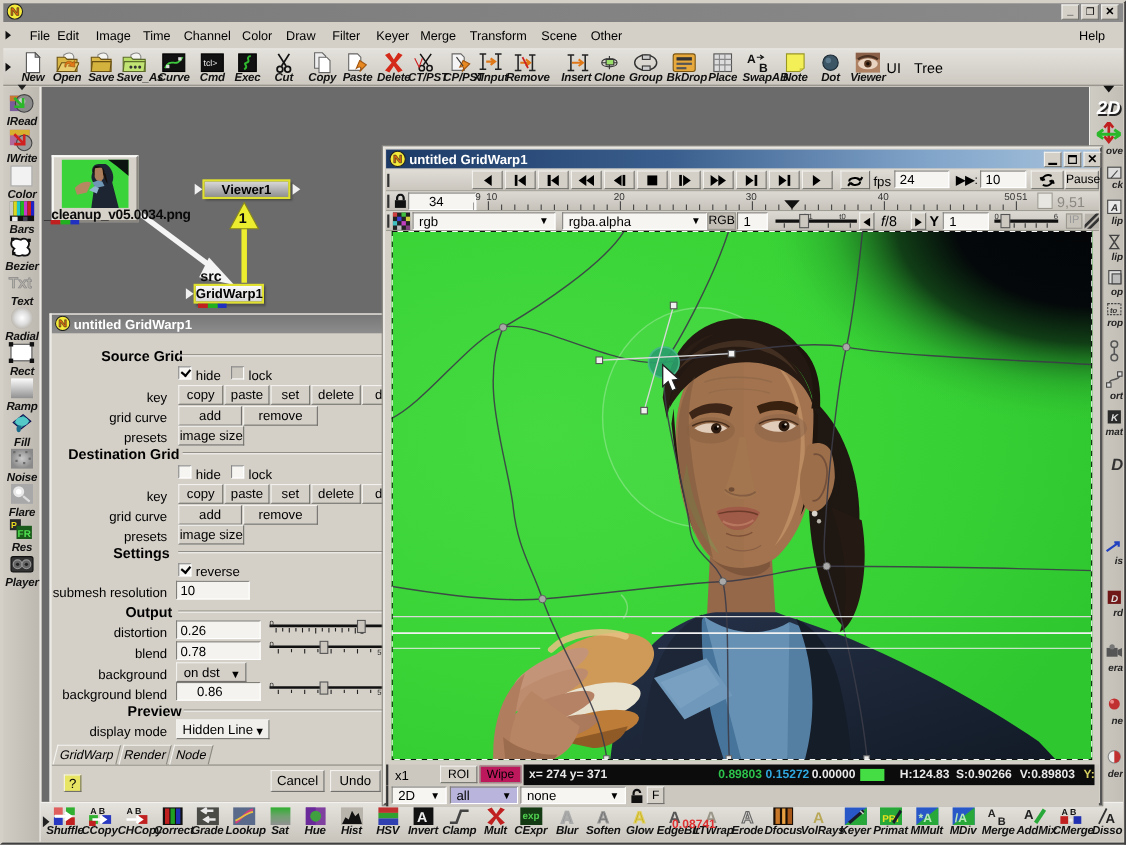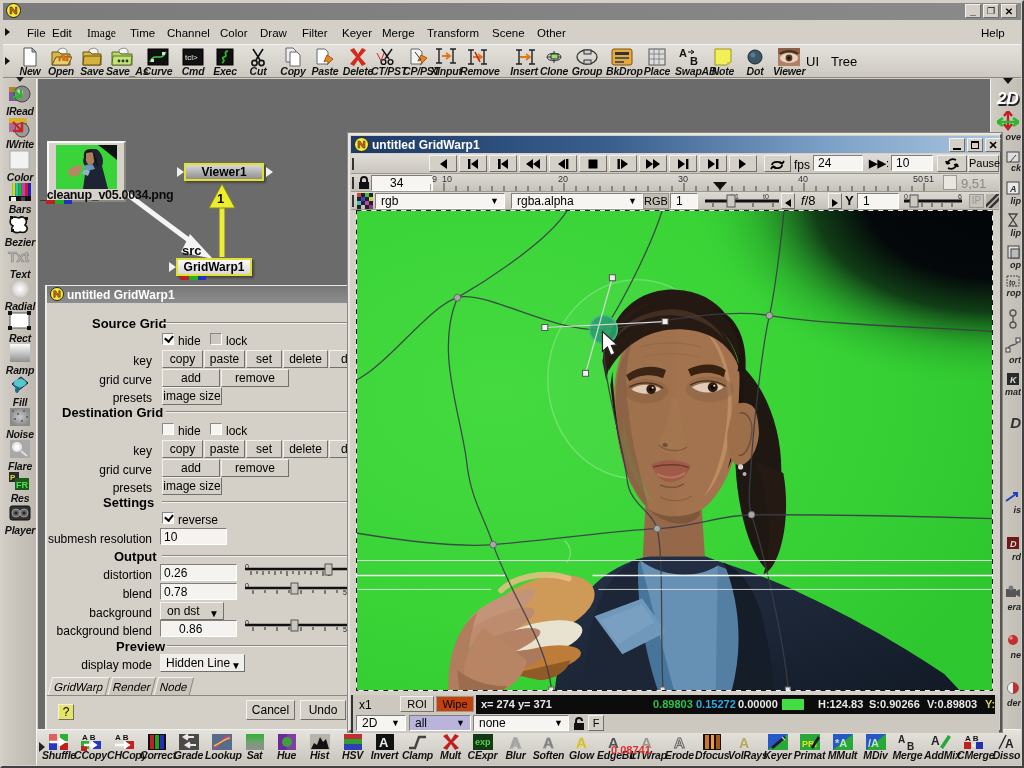--- a/index.html
+++ b/index.html
@@ -36,21 +36,21 @@
   </div>
   <div class="abs btn" style="right:40px;top:1px;width:16px;height:14px;font-size:10px;line-height:11px;font-weight:bold;">_</div>
   <div class="abs btn" style="right:22px;top:1px;width:16px;height:14px;font-size:9px;line-height:13px;">❐</div>
   <div class="abs btn" style="right:4px;top:1px;width:16px;height:14px;font-size:10px;line-height:13px;font-weight:bold;">✕</div>
 </div>
 
 <div class="abs" id="menubar" style="left:3px;top:20px;width:1018px;height:24px;background:#d4d0c8;font-size:11.5px;color:#000;">
   <div class="abs" style="left:2px;top:8px;width:0;height:0;border-top:4px solid transparent;border-bottom:4px solid transparent;border-left:5px solid #111;"></div>
   <span class="abs" style="left:24px;top:7px;">File</span>
   <span class="abs" style="left:49px;top:7px;">Edit</span>
-  <span class="abs" style="left:84px;top:7px;font-family:Liberation Serif, serif;">Image</span>
+  <span class="abs" style="left:84px;top:7px;">Image</span>
   <span class="abs" style="left:127px;top:7px;">Time</span>
   <span class="abs" style="left:164px;top:7px;">Channel</span>
   <span class="abs" style="left:217px;top:7px;">Color</span>
   <span class="abs" style="left:257px;top:7px;">Draw</span>
   <span class="abs" style="left:299px;top:7px;">Filter</span>
   <span class="abs" style="left:339px;top:7px;">Keyer</span>
   <span class="abs" style="left:379px;top:7px;">Merge</span>
   <span class="abs" style="left:424px;top:7px;">Transform</span>
   <span class="abs" style="left:489px;top:7px;">Scene</span>
   <span class="abs" style="left:534px;top:7px;">Other</span>
@@ -442,21 +442,21 @@
       <span class="abs" style="left:9px;width:9px;height:4px;background:#20b020;"></span>
       <span class="abs" style="left:18px;width:8px;height:4px;background:#2030c0;"></span>
     </div>
 
   <div class="abs" style="left:146px;top:84px;width:80px;height:18px;background:linear-gradient(#d8d8d8,#8f8f8f);border:2px solid #e0e030;box-shadow:2px 2px 2px rgba(0,0,0,0.35);text-align:center;font-size:12px;font-weight:bold;line-height:14px;color:#000;">Viewer1</div>
   <div class="abs" style="left:139px;top:88px;width:0;height:0;border-top:5px solid transparent;border-bottom:5px solid transparent;border-left:7px solid #f0f0f0;"></div>
   <div class="abs" style="left:228px;top:88px;width:0;height:0;border-top:5px solid transparent;border-bottom:5px solid transparent;border-left:7px solid #f0f0f0;"></div>
   <div class="abs" style="left:179px;top:112px;font-size:13px;font-weight:bold;color:#0a0a0a;">1</div>
   <div class="abs" style="left:144px;top:164px;font-size:13px;font-weight:bold;color:#0a0a0a;">src</div>
 
-  <div class="abs" style="left:138px;top:179px;width:76px;height:18px;background:linear-gradient(#fafafa,#d8d8d8);border:2px solid #e0e030;box-shadow:2px 2px 2px rgba(0,0,0,0.35);text-align:center;font-size:12px;font-weight:bold;line-height:14px;color:#000;">GridWarp1</div>
+  <div class="abs" style="left:138px;top:179px;width:64px;height:18px;background:linear-gradient(#fafafa,#d8d8d8);border:2px solid #e0e030;box-shadow:2px 2px 2px rgba(0,0,0,0.35);text-align:center;font-size:12px;font-weight:bold;line-height:14px;color:#000;">GridWarp1</div>
   <div class="abs" style="left:131px;top:183px;width:0;height:0;border-top:5px solid transparent;border-bottom:5px solid transparent;border-left:7px solid #f0f0f0;"></div>
   <div class="abs" style="left:142px;top:197px;width:26px;height:4px;">
       <span class="abs" style="left:0;width:9px;height:4px;background:#c02020;"></span>
       <span class="abs" style="left:9px;width:9px;height:4px;background:#20b020;"></span>
       <span class="abs" style="left:18px;width:8px;height:4px;background:#2030c0;"></span>
     </div>
 </div>
 
 <div class="abs" id="rightbar" style="left:990px;top:79px;width:31px;height:650px;background:linear-gradient(90deg,#cfccc4,#c2beb6);border-left:1px solid #f0efec;">
 <div class="abs" style="left:12px;top:-1px;width:0;height:0;border-left:5px solid transparent;border-right:5px solid transparent;border-top:6px solid #111;"></div>
@@ -1232,21 +1232,21 @@
       <rect x="0.5" y="0.5" width="640" height="482" stroke="#111" stroke-width="1" stroke-dasharray="5 5"></rect>
       <rect x="0.5" y="0.5" width="640" height="482" stroke="#f8f8f8" stroke-width="1" stroke-dasharray="5 5" stroke-dashoffset="5"></rect>
     </g>
   </svg>
   </div>
 
   <div class="abs" style="left:1px;top:560px;width:648px;height:19px;background:#ccc8c0;">
     <div class="abs" style="left:0px;top:0px;width:4px;height:19px;border-left:2px solid #333;"></div>
     <div class="abs" style="left:8px;top:3px;font-size:12px;">x1</div>
     <div class="abs btn" style="left:49px;top:1px;width:34px;height:16px;font-size:11px;line-height:14px;">ROI</div>
-    <div class="abs" style="left:85px;top:1px;width:38px;height:16px;font-size:11px;line-height:14px;text-align:center;background:#c2410c;border:1px solid #9a988f;">Wipe</div>
+    <div class="abs" style="left:85px;top:1px;width:38px;height:16px;font-size:11px;line-height:14px;text-align:center;background:#be185d;border:1px solid #9a988f;">Wipe</div>
     <div class="abs" style="left:125px;top:0px;width:519px;height:19px;background:#0c0c0c;color:#e8e8e8;font-size:11px;font-weight:bold;">
       <span class="abs" style="left:5px;top:3px;">x= 274 y= 371</span>
       <span class="abs" style="left:135px;top:21px;color:#e03030;margin-top:28px;">0.08741</span>
       <span class="abs" style="left:177px;top:3px;color:#2cc24c;">0.89803</span>
       <span class="abs" style="left:220px;top:3px;color:#30a8e0;">0.15272</span>
       <span class="abs" style="left:262px;top:3px;color:#e8e8e8;">0.00000</span>
       <span class="abs" style="left:306px;top:4px;width:22px;height:11px;background:#44dd44;"></span>
       <span class="abs" style="left:342px;top:3px;">H:124.83</span>
       <span class="abs" style="left:393px;top:3px;">S:0.90266</span>
       <span class="abs" style="left:451px;top:3px;">V:0.89803</span>

